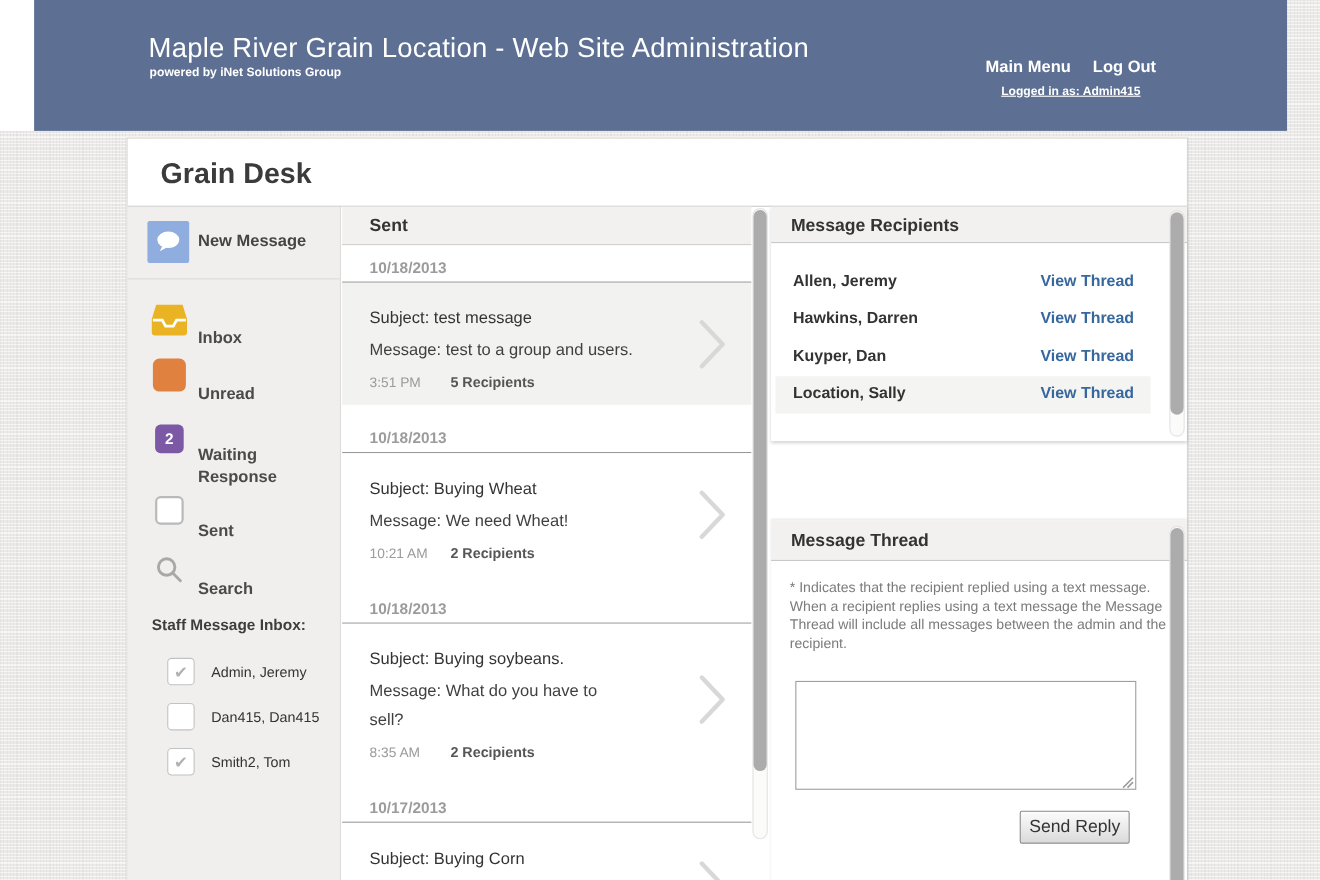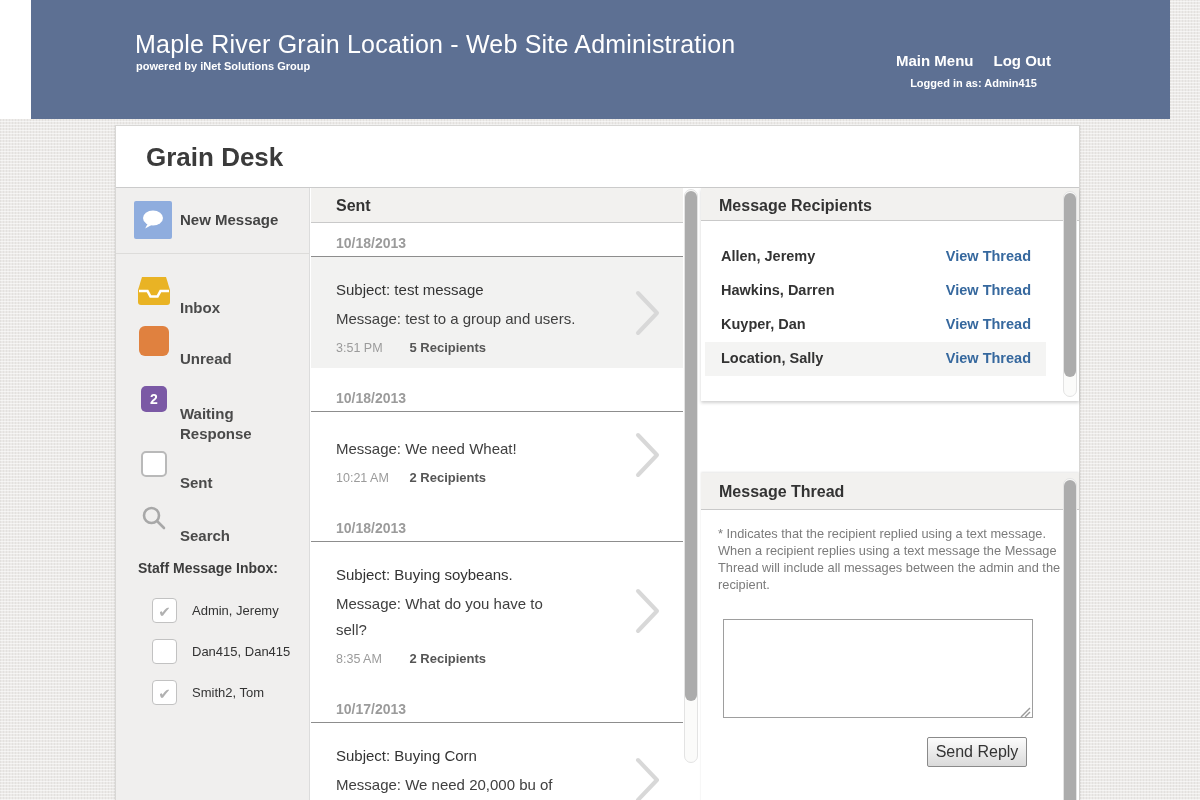--- a/index.html
+++ b/index.html
@@ -15,21 +15,21 @@
   }
 
   
   .top-band { position:absolute; left:0; top:0; width:956px; height:119px; background:#fff; }
   .header { position:absolute; left:31px; top:0; width:1139px; height:119px; background:#5d7093; color:#fff; }
   .header-title { position:absolute; left:104px; top:30px; font-size:25px; letter-spacing:.2px; }
   .header-subtitle { position:absolute; left:105px; top:60px; font-size:11px; font-weight:bold; }
   .header-nav { position:absolute; right:119px; top:52px; text-align:center; }
   .header-nav a { color:#fff; text-decoration:none; font-weight:bold; font-size:15px; cursor:pointer; }
   .header-nav .nav-links span.sep { display:inline-block; width:20px; }
-  .logged-in { margin-top:7px; font-size:11px; font-weight:bold; }
+  .logged-in { margin-top:7px; font-size:11px; font-weight:bold;text-decoration:underline; }
 
   
   .card { position:absolute; left:115px; top:125px; width:965px; height:690px;
           background:#fff; border:1px solid #d8d7d5; box-shadow:0 1px 3px rgba(0,0,0,.08); }
   .card-title { position:absolute; left:30px; top:16px; font-size:26px; font-weight:bold; color:#3b3b3b; }
   .card-body { position:absolute; left:0; top:61px; right:0; bottom:0; border-top:1px solid #cbcbcb; }
 
   
   .sidebar { position:absolute; left:0; top:0; bottom:0; width:194px; background:#f0efee; border-right:1px solid #dcdcdc; }
   .new-message-row { position:absolute; left:0; top:0; width:100%; height:66px; border-bottom:1px solid #dddcda; cursor:pointer; }
@@ -200,20 +200,21 @@
           </div>
           <span class="chevron">
             <svg width="26" height="48" viewBox="0 0 26 48">
                 <polyline points="3,4 22,24 3,44" fill="none" stroke="#d8d8d8" stroke-width="4" stroke-linecap="round" stroke-linejoin="round"></polyline>
               </svg>
           </span>
         </div>
 
         <div class="date-row gap">10/18/2013</div>
         <div class="msg-card">
+          <div class="msg-subject">Subject: Buying Wheat</div>
           <div class="msg-message">Message: We need Wheat!</div>
           <div class="msg-meta">
             <span class="msg-time">10:21 AM</span>
             <span class="msg-recips">2 Recipients</span>
           </div>
           <span class="chevron">
             <svg width="26" height="48" viewBox="0 0 26 48">
                 <polyline points="3,4 22,24 3,44" fill="none" stroke="#d8d8d8" stroke-width="4" stroke-linecap="round" stroke-linejoin="round"></polyline>
               </svg>
           </span>

